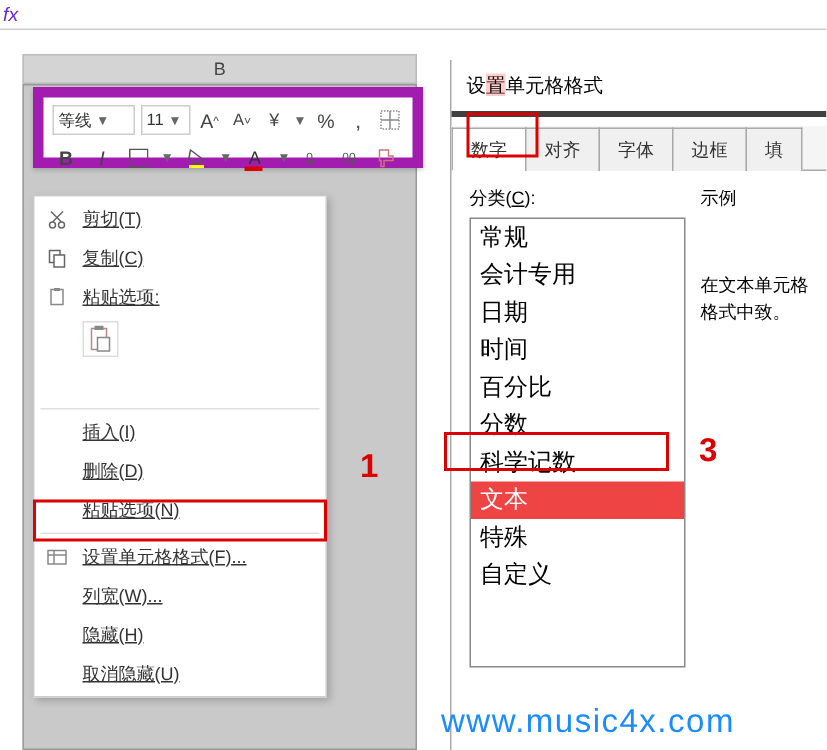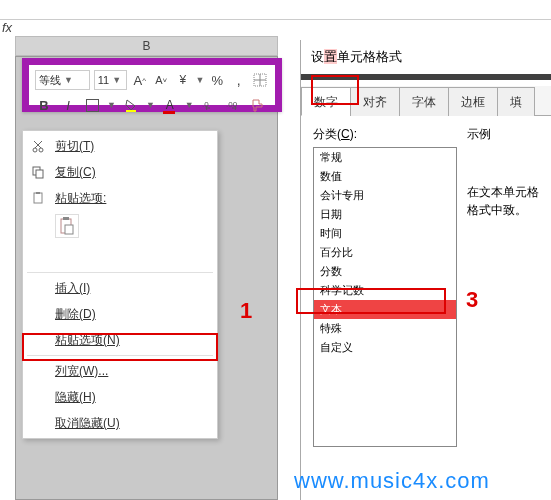--- a/index.html
+++ b/index.html
@@ -1,19 +1,19 @@
 <!DOCTYPE html>
 <html><head>
 <meta charset="utf-8">
 <style>
 * { box-sizing: border-box; margin: 0; padding: 0; font-family: "Microsoft YaHei", sans-serif; }
 body { width: 551px; height: 500px; background: #fff; position: relative; overflow: hidden; font-size: 12px; }
 
 .fx-bar { position: absolute; top: 0; left: 0; width: 551px; height: 20px; border-bottom: 1px solid #ccc; background: #fff; }
-.fx-label { position: absolute; left: 2px; top: 2px; font-style: italic; color: #404040; font-size: 13px; margin-top: 18px; }
+.fx-label { position: absolute; left: 2px; top: 2px; font-style: italic; color: #6d28d9; font-size: 13px; }
 
 .col-header { position: absolute; top: 36px; left: 15px; width: 263px; height: 20px; background: #e6e6e6; border: 1px solid #bbb; text-align: center; line-height: 18px; color: #444; }
 .col-header.selected { background: #d4d4d4; }
 
 .col-b { position: absolute; top: 56px; left: 15px; width: 263px; height: 444px; background: #c9c9c9; border: 1px solid #999; }
 
 .mini-toolbar { position: absolute; top: 58px; left: 22px; width: 260px; height: 54px; background: #fff; border: 7px solid #a21caf; box-shadow: 0 1px 3px rgba(0,0,0,0.2); padding: 4px 6px; }
 .mt-row1 { display: flex; align-items: center; gap: 4px; height: 22px; }
 .mt-row2 { display: flex; align-items: center; gap: 6px; height: 24px; margin-top: 2px; }
 .font-sel { border: 1px solid #ccc; height: 20px; padding: 0 3px; display: flex; align-items: center; gap: 3px; font-size: 11px; color: #333; }
@@ -37,30 +37,30 @@
 .red-box { position: absolute; border: 2px solid #d00; pointer-events: none; }
 .red-box.rb1 { top: 333px; left: 22px; width: 196px; height: 28px; }
 .red-box.rb2 { top: 75px; left: 311px; width: 48px; height: 30px; }
 .red-box.rb3 { top: 288px; left: 296px; width: 150px; height: 26px; }
 
 .marker { position: absolute; color: #d00; font-size: 22px; font-weight: bold; }
 .marker.m1 { top: 298px; left: 240px; }
 .marker.m3 { top: 287px; left: 466px; }
 
 .dialog { position: absolute; top: 40px; left: 300px; width: 251px; height: 460px; background: #fff; border-left: 1px solid #aaa; }
-.dlg-title { padding: 8px 10px; font-size: 13px; border-bottom: 6px solid #404040; }
+.dlg-title { padding: 8px 10px; font-size: 13px; border-bottom: 4px solid #404040; }
 .dlg-title .t-hl { background: #ffcccc; }
 .tabs { display: flex; border-bottom: 1px solid #aaa; background: #f5f5f5; height: 30px; margin-top: 6px; }
 .tab { padding: 6px 12px; font-size: 12px; border: 1px solid #aaa; border-bottom: none; margin-right: -1px; background: #f0f0f0; color: #333; position: relative; top: 1px; }
 .tab.active { background: #fff; border-bottom: 1px solid #fff; font-family: Liberation Serif, serif; }
 .dlg-body { padding: 10px 12px; display: flex; gap: 10px; }
 .cat-col { width: 144px; }
 .cat-label { margin-bottom: 4px; font-size: 12px; }
 .cat-list { border: 1px solid #888; height: 300px; overflow: hidden; background: #fff; }
-.cat-item { padding: 2px 6px; font-size: 11px; color: #000; }
+.cat-item { padding: 2px 6px; font-size: 16px; color: #000; }
 .cat-item.selected { background: #ef4444; color: #fff; }
 .sample-col { flex: 1; }
 .sample-label { font-size: 12px; margin-bottom: 6px; }
 .sample-desc { font-size: 12px; margin-top: 40px; line-height: 1.5; }
 
 .watermark { position: absolute; bottom: 6px; left: 294px; font-size: 22px; color: #1a8cff; letter-spacing: 1px; font-family: Arial; }
 </style>
 </head>
 <body>
 
@@ -188,20 +188,30 @@
   </div>
   <div class="ctx-item">
     <span class="ctx-icon"></span>
     <span class="ctx-label">删除(D)</span>
   </div>
   <div class="ctx-item">
     <span class="ctx-icon"></span>
     <span class="ctx-label">粘贴选项(N)</span>
   </div>
   <div class="ctx-sep"></div>
+  <div class="ctx-item">
+    <span class="ctx-icon">
+      <svg width="14" height="14" viewBox="0 0 14 14">
+          <rect x="1" y="3" width="12" height="9" fill="none" stroke="#888"></rect>
+          <line x1="1" y1="6" x2="13" y2="6" stroke="#888"></line>
+          <line x1="5" y1="3" x2="5" y2="12" stroke="#888"></line>
+        </svg>
+    </span>
+    <span class="ctx-label">设置单元格格式(F)...</span>
+  </div>
   <div class="ctx-item">
     <span class="ctx-icon"></span>
     <span class="ctx-label">列宽(W)...</span>
   </div>
   <div class="ctx-item">
     <span class="ctx-icon"></span>
     <span class="ctx-label">隐藏(H)</span>
   </div>
   <div class="ctx-item">
     <span class="ctx-icon"></span>
@@ -223,21 +233,20 @@
     <div class="tab">边框</div>
     <div class="tab">填</div>
   </div>
   <div class="dlg-body">
     <div class="cat-col">
       <div class="cat-label">
         <span>分类(<span class="underline">C</span>):</span>
       </div>
       <div class="cat-list" id="cat-list">
           <div class="cat-item">常规</div>
-          <div class="cat-item">数值</div>
           <div class="cat-item">会计专用</div>
           <div class="cat-item">日期</div>
           <div class="cat-item">时间</div>
           <div class="cat-item">百分比</div>
           <div class="cat-item">分数</div>
           <div class="cat-item">科学记数</div>
           <div class="cat-item selected">文本</div>
           <div class="cat-item">特殊</div>
           <div class="cat-item">自定义</div>
         </div>

